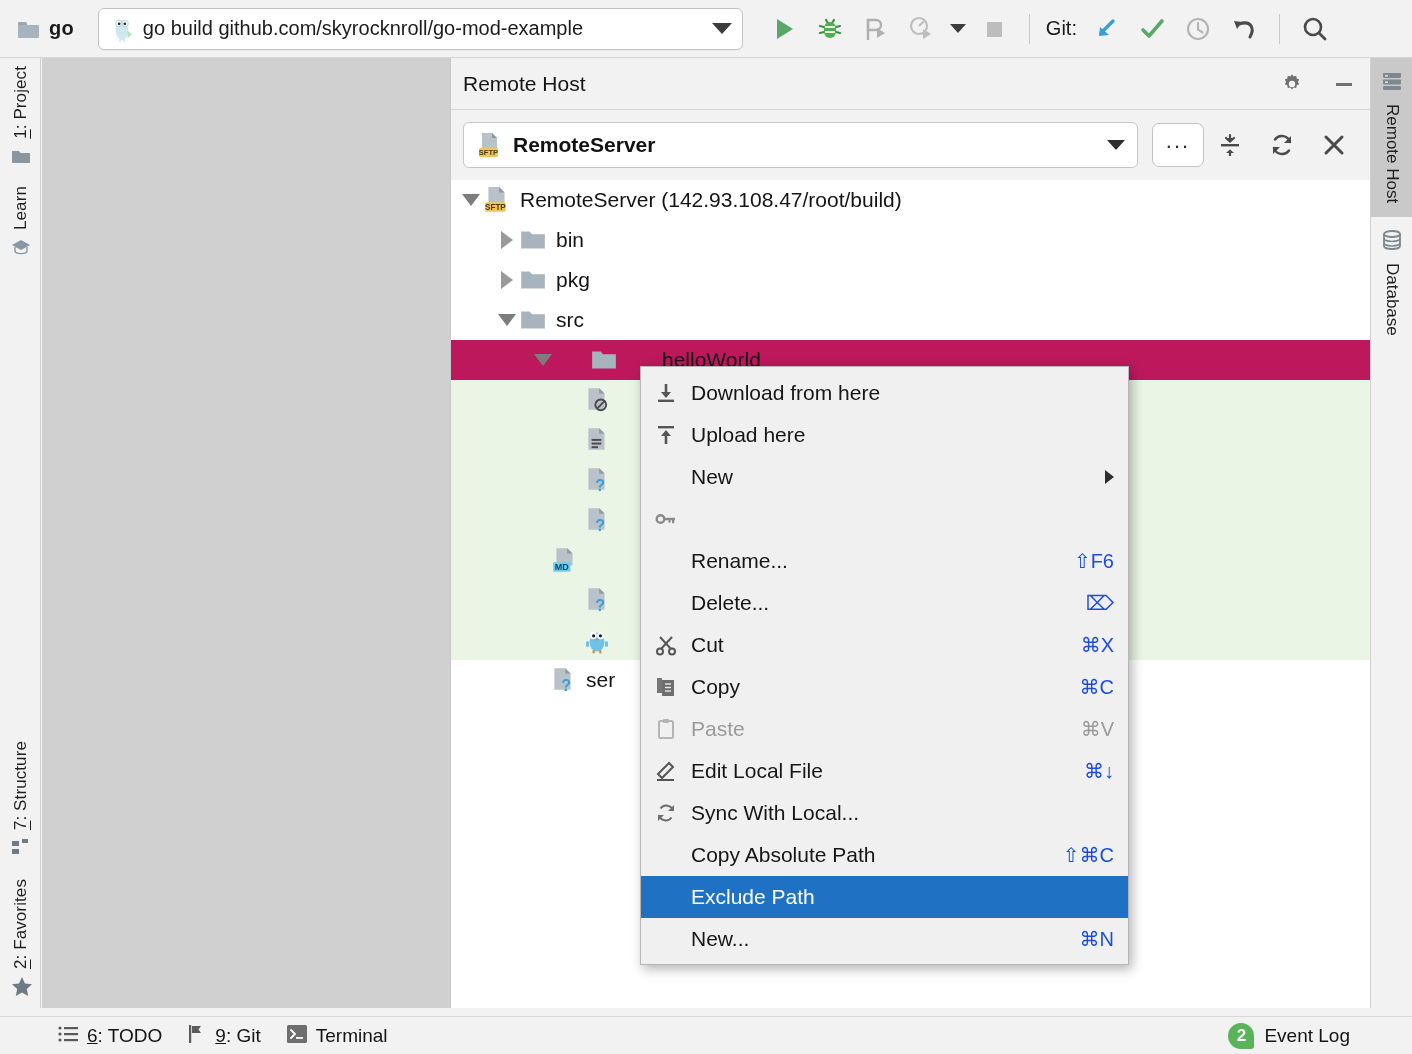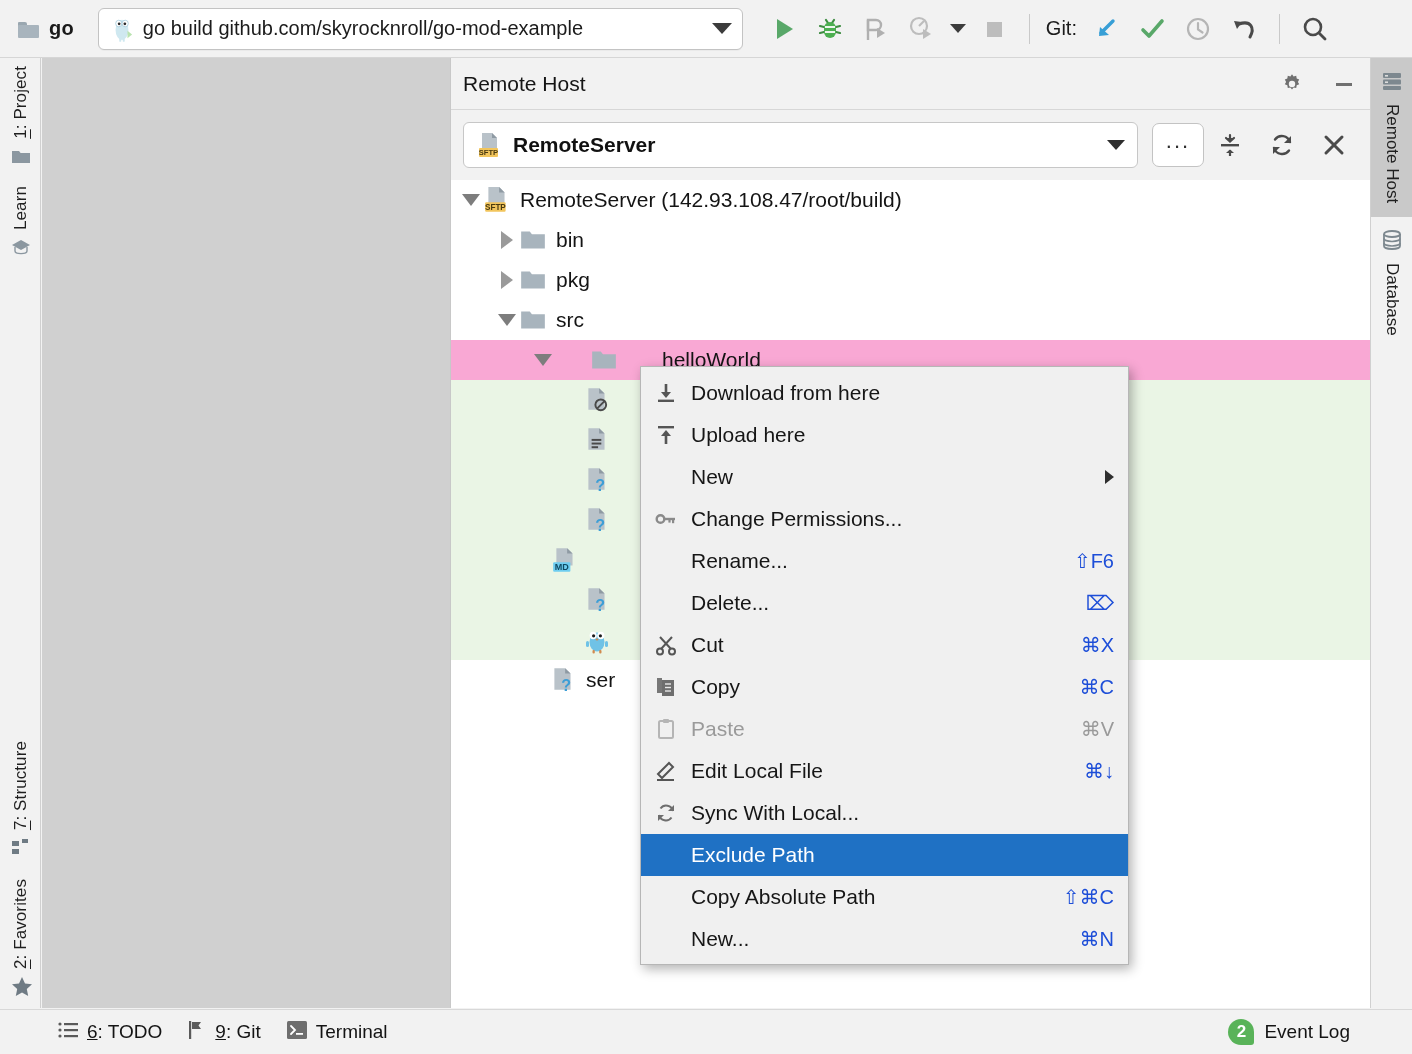--- a/index.html
+++ b/index.html
@@ -144,21 +144,21 @@
 
   
   .rh-tree {
     position: absolute; left: 0; top: 122px; right: 0; bottom: 0;
     background: #fff; overflow: hidden;
   }
   .tree-row {
     display: flex; align-items: center; height: 40px; position: relative;
     white-space: nowrap;
   }
-  .tree-row.selected { background: #f9a8d4; gap: 35px; }
+  .tree-row.selected { background: #be185d; gap: 35px; }
   .tree-row.green { background: #eaf5e5; }
   .tw {
     width: 24px; height: 24px; display: flex; align-items: center; justify-content: center;
     flex: 0 0 auto;
   }
   .tw .tri-r {
     width: 0; height: 0;
     border-top: 9px solid transparent; border-bottom: 9px solid transparent;
     border-left: 12px solid #9a9a9a;
   }
@@ -194,21 +194,21 @@
   .ctx-item.disabled .ctx-shortcut { color: #9a9a9a; }
   .ctx-shortcut { font-size: 20px; color: #1d4ed8; margin-left: 18px; }
   .ctx-sub {
     width: 0; height: 0; margin-left: 10px;
     border-top: 7px solid transparent; border-bottom: 7px solid transparent;
     border-left: 9px solid #2e2e2e;
   }
 
   
   .statusbar {
-    position: absolute; left: 0; bottom: 0; width: 1412px; height: 45px;
+    position: absolute; left: 0; bottom: 0; width: 1412px; height: 38px;
     background: #f2f2f2; border-top: 1px solid #d8d8d8;
     display: flex; align-items: center;
   }
   .sb-item { display: flex; align-items: center; gap: 9px; margin-left: 26px; }
   .sb-item:first-child { margin-left: 58px; }
   .sb-text { font-size: 19px; color: #141414; }
   .sb-text u { text-decoration: underline; }
   .sb-right { margin-left: auto; margin-right: 62px; display: flex; align-items: center; gap: 10px; }
   .evt-badge {
     width: 26px; height: 26px; border-radius: 50% 50% 3px 50%;
@@ -637,21 +637,20 @@
 
     <div class="ctx-item">
       <span class="ctx-ico">
         <svg width="22" height="22" viewBox="0 0 22 22">
             <circle cx="5.5" cy="11" r="3.8" fill="none" stroke="#8a8a8a" stroke-width="2.4"></circle>
             <rect x="9" y="9.8" width="11" height="2.4" fill="#8a8a8a"></rect>
             <rect x="17" y="11.6" width="2.2" height="3.6" fill="#8a8a8a"></rect>
             <rect x="13.4" y="11.6" width="2.2" height="3" fill="#8a8a8a"></rect>
           </svg>
       </span>
-      <span class="ctx-label">Change Permissions...</span>
       <span class="ctx-shortcut"></span>
     </div>
 
     <div class="ctx-item">
       <span class="ctx-ico"></span>
       <span class="ctx-label">Rename...</span>
       <span class="ctx-shortcut">⇧F6</span>
     </div>
 
     <div class="ctx-item">
@@ -717,30 +716,30 @@
           <path d="M18 9 A7 7 0 0 0 5.5 6.5" stroke="#6e6e6e" stroke-width="2" fill="none"></path>
           <path d="M4 13 A7 7 0 0 0 16.5 15.5" stroke="#6e6e6e" stroke-width="2" fill="none"></path>
           <path d="M19 3 v6 h-6 z" fill="#6e6e6e"></path>
             <path d="M3 19 v-6 h6 z" fill="#6e6e6e"></path>
         </svg>
       </span>
       <span class="ctx-label">Sync With Local...</span>
       <span class="ctx-shortcut"></span>
     </div>
 
+    <div class="ctx-item">
+      <span class="ctx-ico"></span>
+      <span class="ctx-label">Copy Absolute Path</span>
+      <span class="ctx-shortcut">⇧⌘C</span>
+    </div>
+
     <div class="ctx-item sel">
       <span class="ctx-ico"></span>
       <span class="ctx-label">Exclude Path</span>
       <span class="ctx-shortcut"></span>
-    </div>
-
-    <div class="ctx-item">
-      <span class="ctx-ico"></span>
-      <span class="ctx-label">Copy Absolute Path</span>
-      <span class="ctx-shortcut">⇧⌘C</span>
     </div>
 
     <div class="ctx-item">
       <span class="ctx-ico"></span>
       <span class="ctx-label">New...</span>
       <span class="ctx-shortcut">⌘N</span>
     </div>
 
   </div>
 

